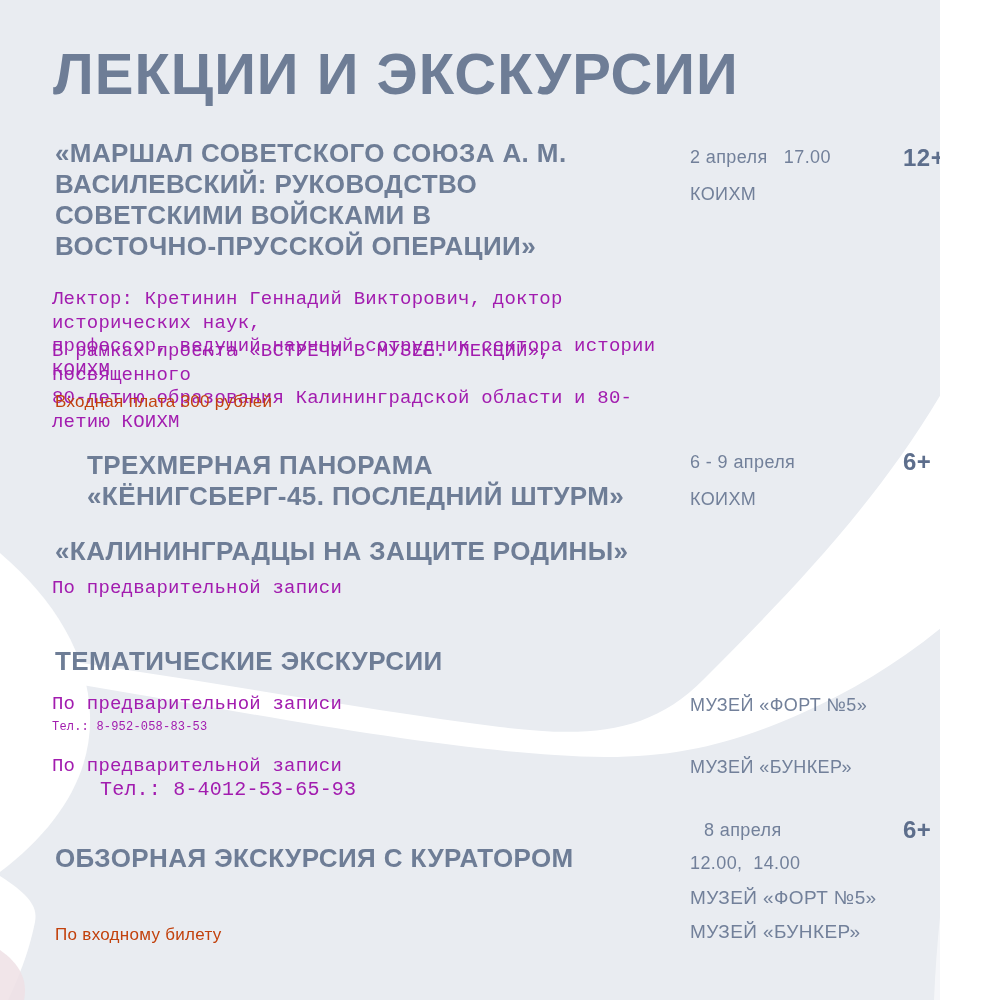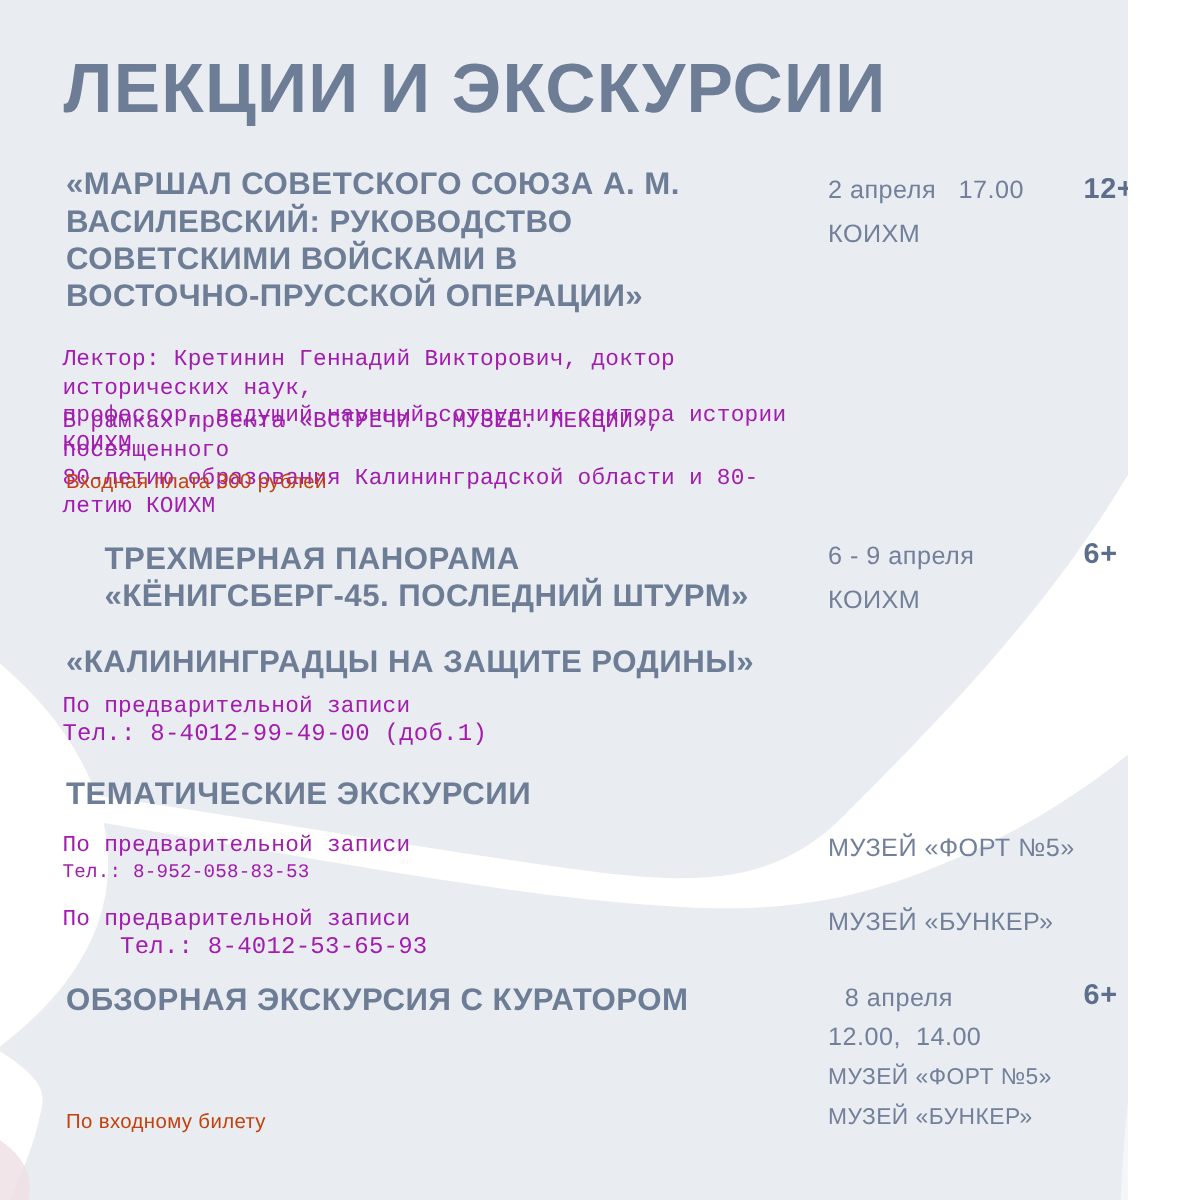--- a/index.html
+++ b/index.html
@@ -33,21 +33,21 @@
   .body-text{
     left:52px;width:620px;
     font-size:19px;line-height:23.5px;font-weight:400;letter-spacing:.2px;
     color:#a21caf;white-space:pre-line;font-family:Liberation Mono, monospace;
   }
   .fee-text{
     left:55px;font-size:17px;font-weight:400;letter-spacing:.3px;color:#c2410c;
   }
   .meta{
     left:690px;width:210px;
-    font-size:21px;font-weight:500;letter-spacing:.4px;
+    font-size:18px;font-weight:500;letter-spacing:.4px;
     color:#72809a;white-space:pre;
   }
   .meta-small{font-size:19px;}
   .age{
     left:903px;width:80px;
     font-size:24px;font-weight:700;letter-spacing:.5px;
     color:#5d6e8c;
   }
 </style>
 </head>
@@ -98,33 +98,32 @@
   <div class="layer fee-text" style="top:392px;">Входная плата 300 рублей</div>
 
   <div class="layer ev-title" style="top:450px;margin-left:32px;">ТРЕХМЕРНАЯ ПАНОРАМА
 «КЁНИГСБЕРГ-45. ПОСЛЕДНИЙ ШТУРМ»</div>
   <div class="layer meta" style="top:452px;">6 - 9 апреля</div>
   <div class="layer meta" style="top:489px;">КОИХМ</div>
   <div class="layer age" style="top:448px;">6+</div>
 
   <div class="layer ev-title" style="top:536px;">«КАЛИНИНГРАДЦЫ НА ЗАЩИТЕ РОДИНЫ»</div>
   <div class="layer body-text" style="top:577px;">По предварительной записи</div>
-  <div class="layer body-text" style="top:601px;font-size:20px;">Тел.: 8-4012-99-49-00 (доб.1)</div>
 
   <div class="layer ev-title" style="top:646px;">ТЕМАТИЧЕСКИЕ ЭКСКУРСИИ</div>
 
   <div class="layer body-text" style="top:693px;">По предварительной записи</div>
-  <div class="layer body-text" style="top:716px;font-size:16px;">Тел.: 8-952-058-83-53</div>
+  <div class="layer body-text" style="top:716px;font-size:12px;">Тел.: 8-952-058-83-53</div>
   <div class="layer meta" style="top:695px;width:260px;">МУЗЕЙ «ФОРТ №5»</div>
 
   <div class="layer body-text" style="top:755px;">По предварительной записи</div>
   <div class="layer body-text" style="top:778px;font-size:20px;margin-left:48px;">Тел.: 8-4012-53-65-93</div>
   <div class="layer meta" style="top:757px;width:260px;">МУЗЕЙ «БУНКЕР»</div>
 
-  <div class="layer ev-title" style="top:818px;width:640px;">ОБЗОРНАЯ ЭКСКУРСИЯ С КУРАТОРОМ</div>
+  <div class="layer ev-title" style="top:843px;width:640px;">ОБЗОРНАЯ ЭКСКУРСИЯ С КУРАТОРОМ</div>
   <div class="layer meta" style="top:820px;margin-left:14px;">8 апреля</div>
   <div class="layer meta" style="top:853px;">12.00,  14.00</div>
   <div class="layer meta meta-small" style="top:887px;width:260px;">МУЗЕЙ «ФОРТ №5»</div>
   <div class="layer meta meta-small" style="top:921px;width:260px;">МУЗЕЙ «БУНКЕР»</div>
   <div class="layer age" style="top:816px;">6+</div>
   <div class="layer fee-text" style="top:925px;">По входному билету</div>
 
 </div>
 
 </body></html>

